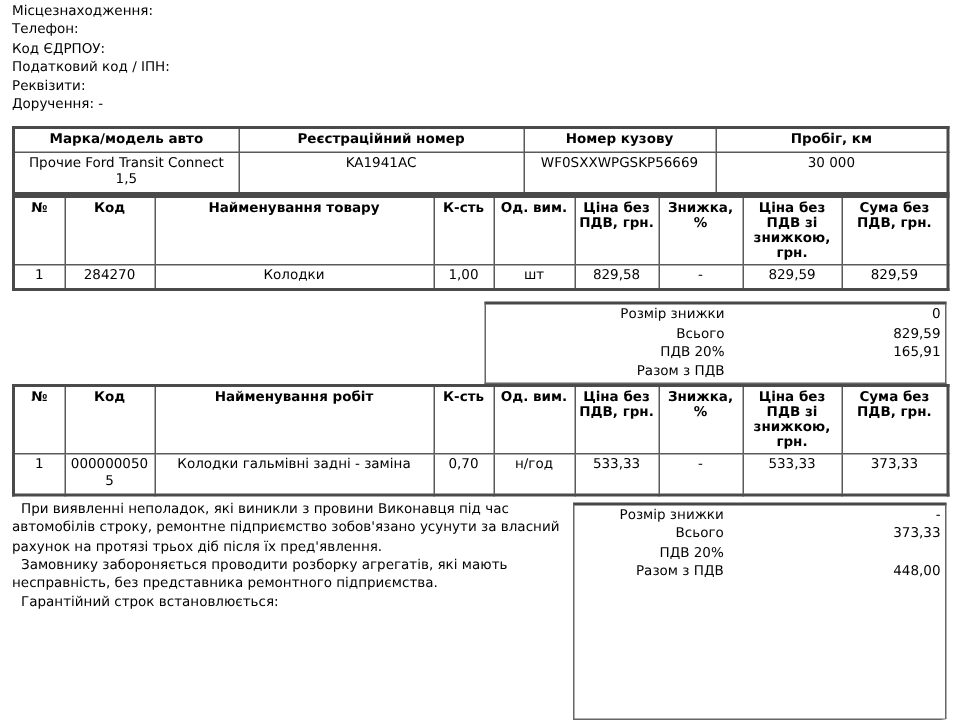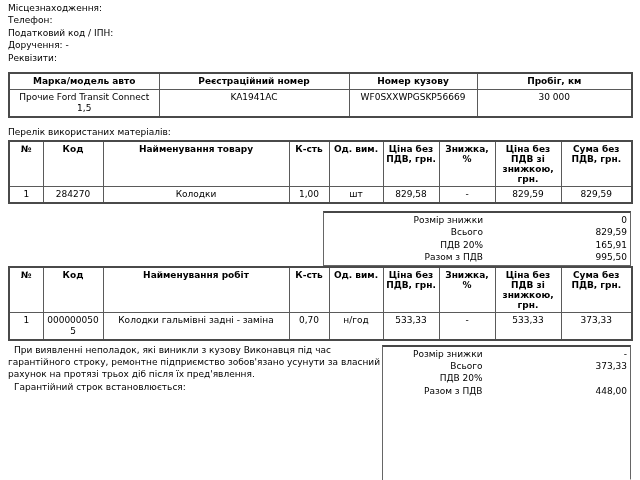--- a/index.html
+++ b/index.html
@@ -41,23 +41,24 @@
   .works-summary .slabel { width: 40%; }
 </style>
 </head>
 <body>
 
 <div class="page">
 
   <div class="top-info">
     <div>Місцезнаходження:</div>
     <div>Телефон:</div>
+    <div>Код ЄДРПОУ:</div>
     <div>Податковий код / ІПН:</div>
+    <div>Реквізити:</div>
     <div>Доручення: -</div>
-    <div>Реквізити:</div>
   </div>
 
   <table class="vehicle-table">
     <colgroup>
         <col style="width:150px">
         <col style="width:190px">
         <col style="width:128px">
         <col style="width:155px">
       </colgroup>
     <thead>
@@ -71,21 +72,20 @@
     <tbody>
       <tr>
         <td>Прочие Ford Transit Connect 1,5</td>
         <td>KA1941AC</td>
         <td>WF0SXXWPGSKP56669</td>
         <td>30 000</td>
       </tr>
     </tbody>
   </table>
 
-  <div class="section-title">Перелік використаних матеріалів:</div>
 
   <table class="items-table">
     <colgroup>
         <col style="width:34px">
         <col style="width:60px">
         <col style="width:186px">
         <col style="width:40px">
         <col style="width:54px">
         <col style="width:56px">
         <col style="width:56px">
@@ -128,21 +128,20 @@
     <div class="srow">
       <span class="slabel">Всього</span>
       <span class="sval">829,59</span>
     </div>
     <div class="srow">
       <span class="slabel">ПДВ 20%</span>
       <span class="sval">165,91</span>
     </div>
     <div class="srow">
       <span class="slabel">Разом з ПДВ</span>
-      <span class="sval">995,50</span>
     </div>
   </div>
 
 
   <table class="items-table">
     <colgroup>
         <col style="width:34px">
         <col style="width:60px">
         <col style="width:186px">
         <col style="width:40px">
@@ -175,21 +174,22 @@
         <td>533,33</td>
         <td>-</td>
         <td>533,33</td>
         <td>373,33</td>
       </tr>
     </tbody>
   </table>
 
   <div class="bottom">
     <div class="warranty">
-      <p class="ind">При виявленні неполадок, які виникли з кузову Виконавця під час гарантійного строку, ремонтне підприємство зобов'язано усунути за власний рахунок на протязі трьох діб після їх пред'явлення.</p>
+      <p class="ind">При виявленні неполадок, які виникли з провини Виконавця під час автомобілів строку, ремонтне підприємство зобов'язано усунути за власний рахунок на протязі трьох діб після їх пред'явлення.</p>
+      <p class="ind">Замовнику забороняється проводити розборку агрегатів, які мають несправність, без представника ремонтного підприємства.</p>
       <p class="ind">Гарантійний строк встановлюється:</p>
 
     </div>
 
     <div class="summary-box works-summary">
       <div class="srow">
         <span class="slabel">Розмір знижки</span>
         <span class="sval">-</span>
       </div>
       <div class="srow">

